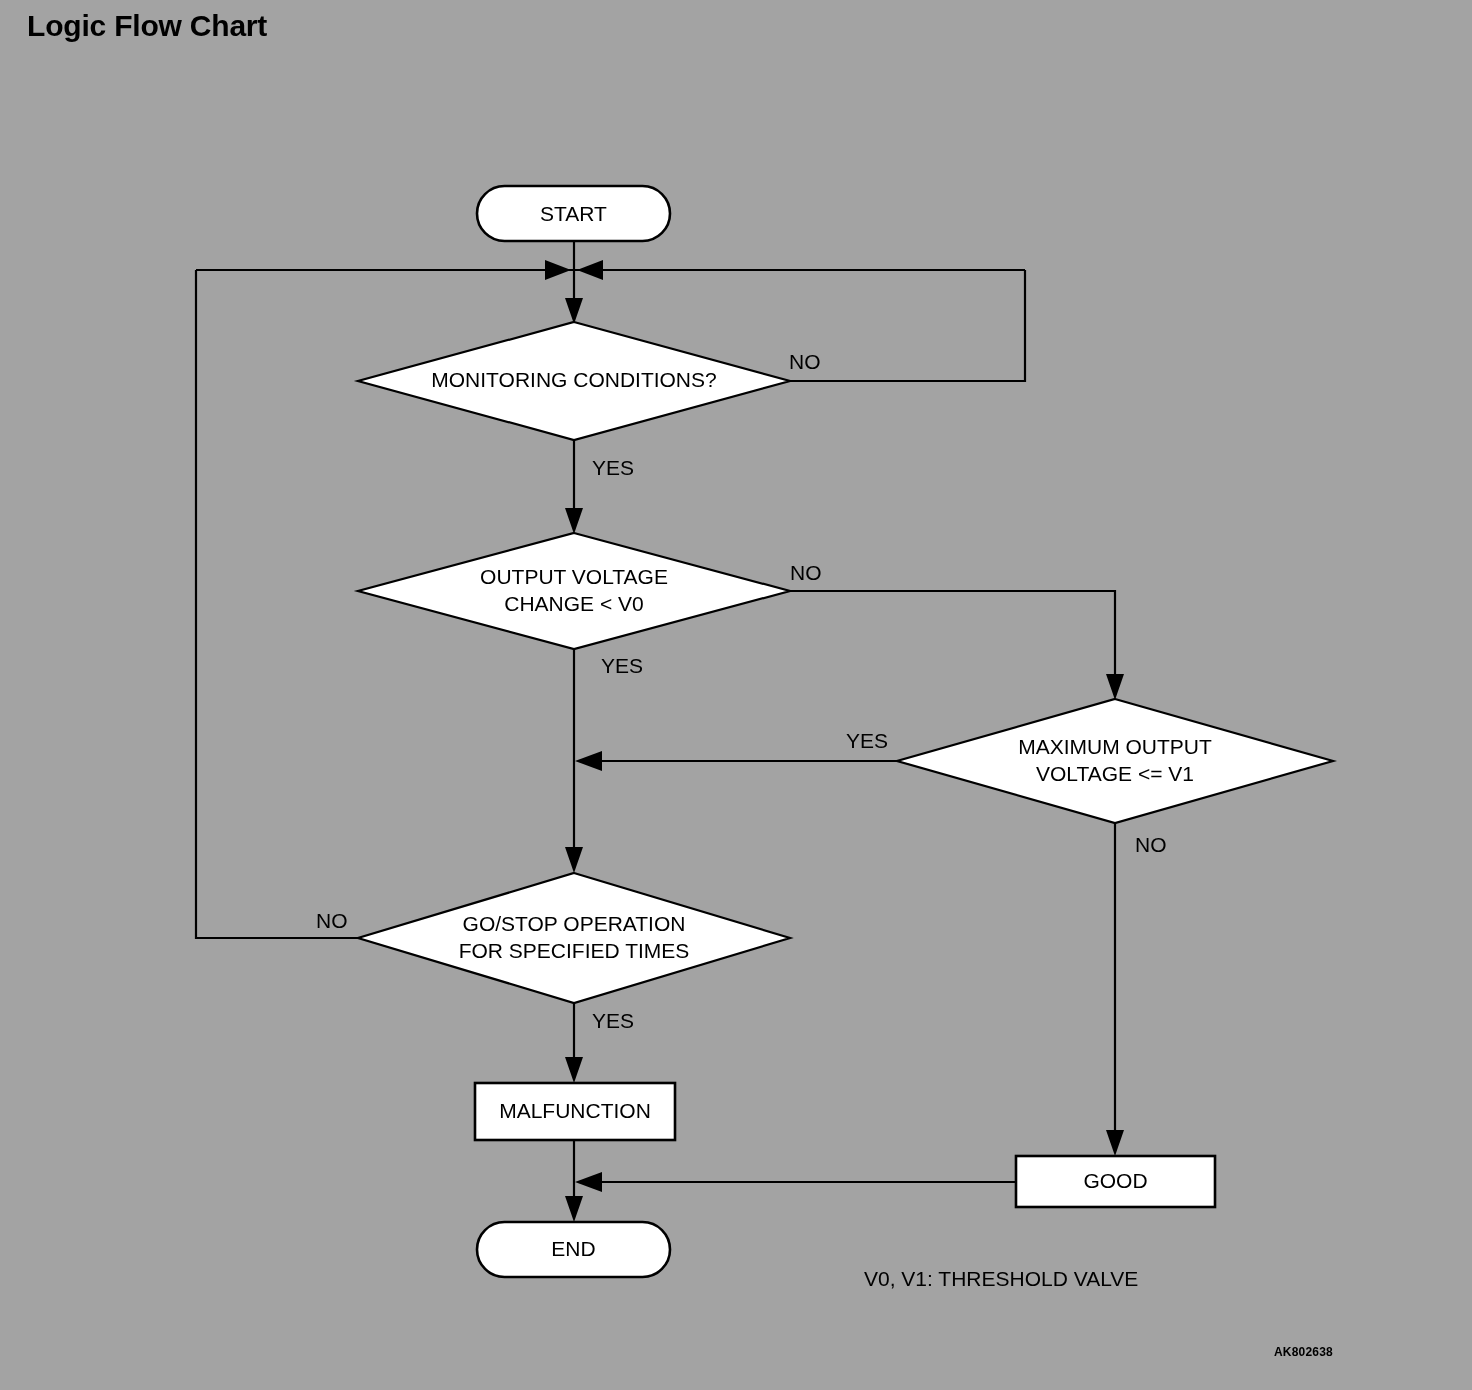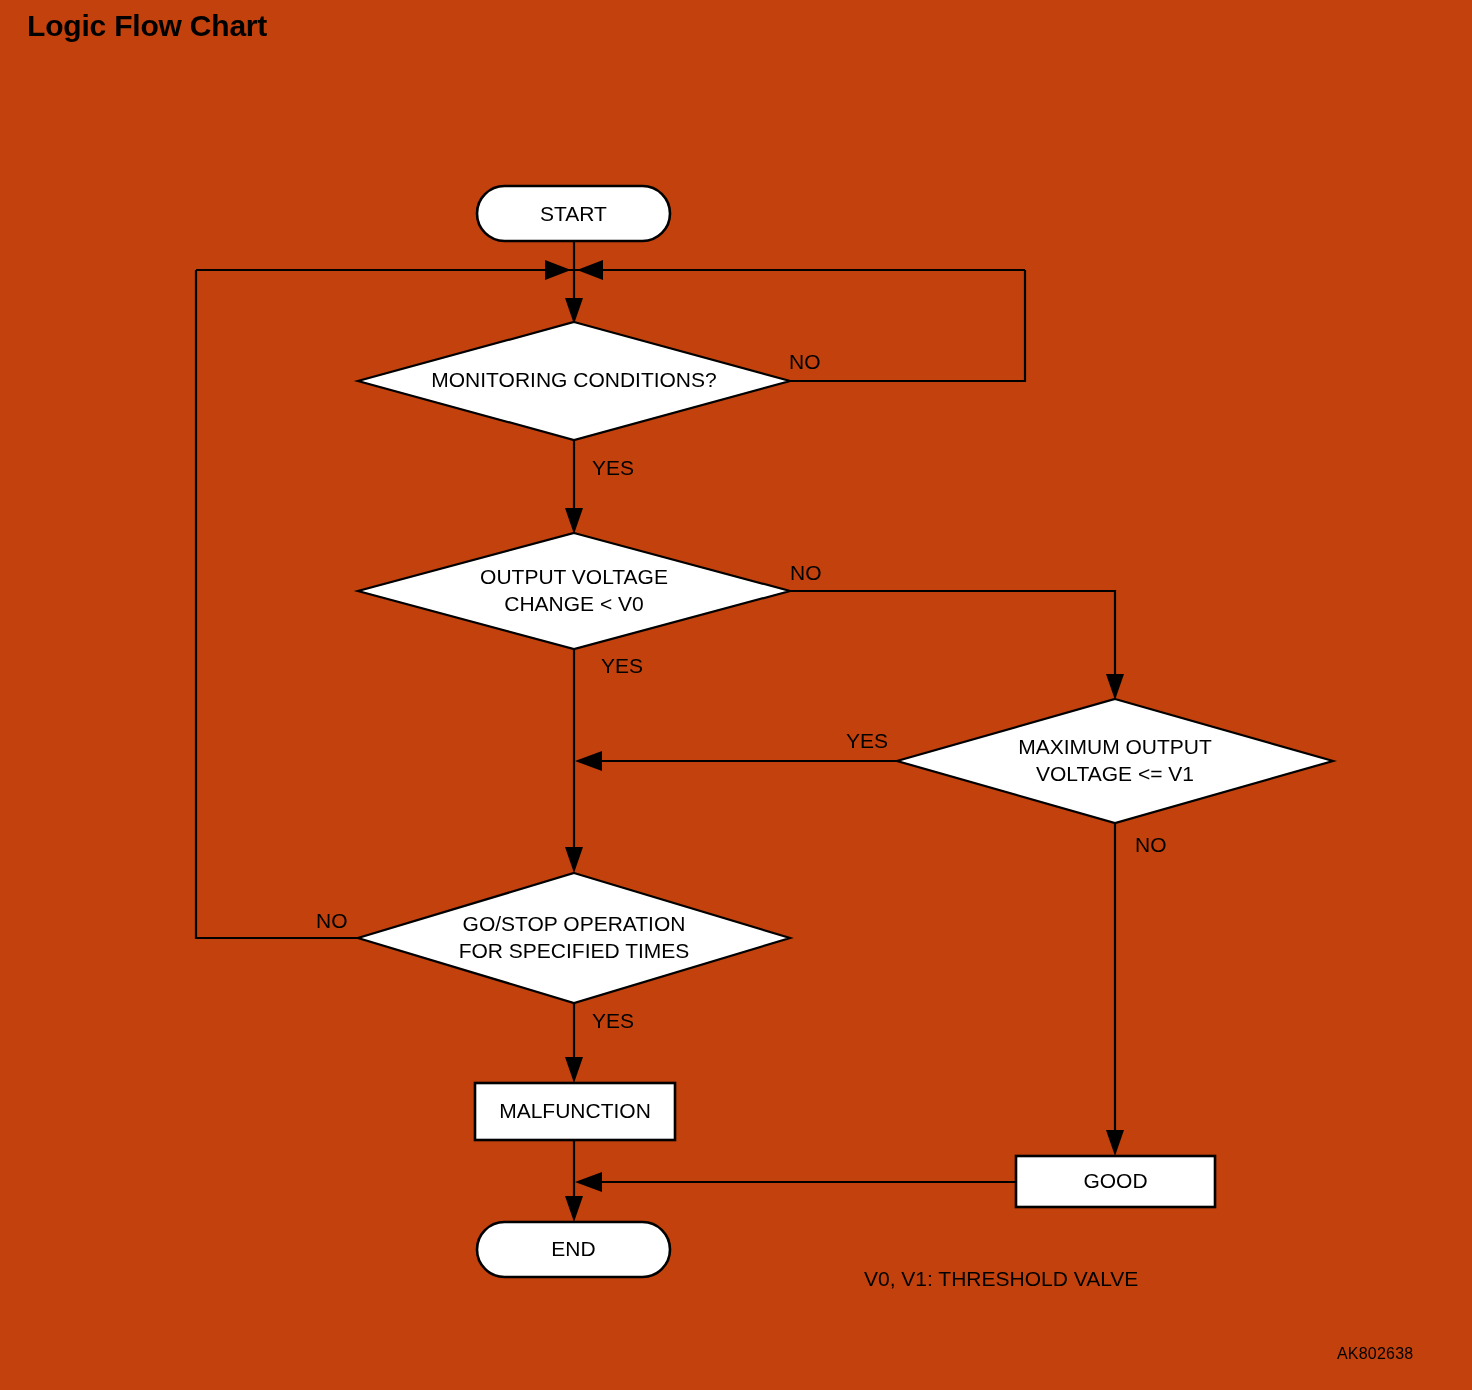--- a/index.html
+++ b/index.html
@@ -9,45 +9,45 @@
     background: #ffffff;
   }
   body {
     font-family: "Liberation Sans", sans-serif;
     color: #000000;
   }
   #page {
     position: relative;
     width: 1472px;
     height: 1390px;
-    background: #c2410c;
+    background: #a3a3a3;
     overflow: hidden;
     text-align: right;
   }
   #page-title {
     position: absolute;
     left: 27px;
     top: 9px;
     font-size: 30px;
     font-weight: bold;
     letter-spacing: -0.2px;
     font-family: "Liberation Sans", sans-serif;
     white-space: nowrap;
   }
   #chart-svg {
     position: absolute;
     left: 0;
     top: 0;
   }
   #ref-code {
     position: absolute;
-    left: 1337px;
+    left: 1274px;
     top: 1345px;
-    font-size: 16px;
-    font-weight: normal;
+    font-size: 12px;
+    font-weight: bold;
     letter-spacing: 0.2px;
     white-space: nowrap;
   }
   .node-text {
     font-family: "Liberation Sans", sans-serif;
     font-size: 21px;
     fill: #000000;
     text-anchor: middle;
     dominant-baseline: middle;
   }

